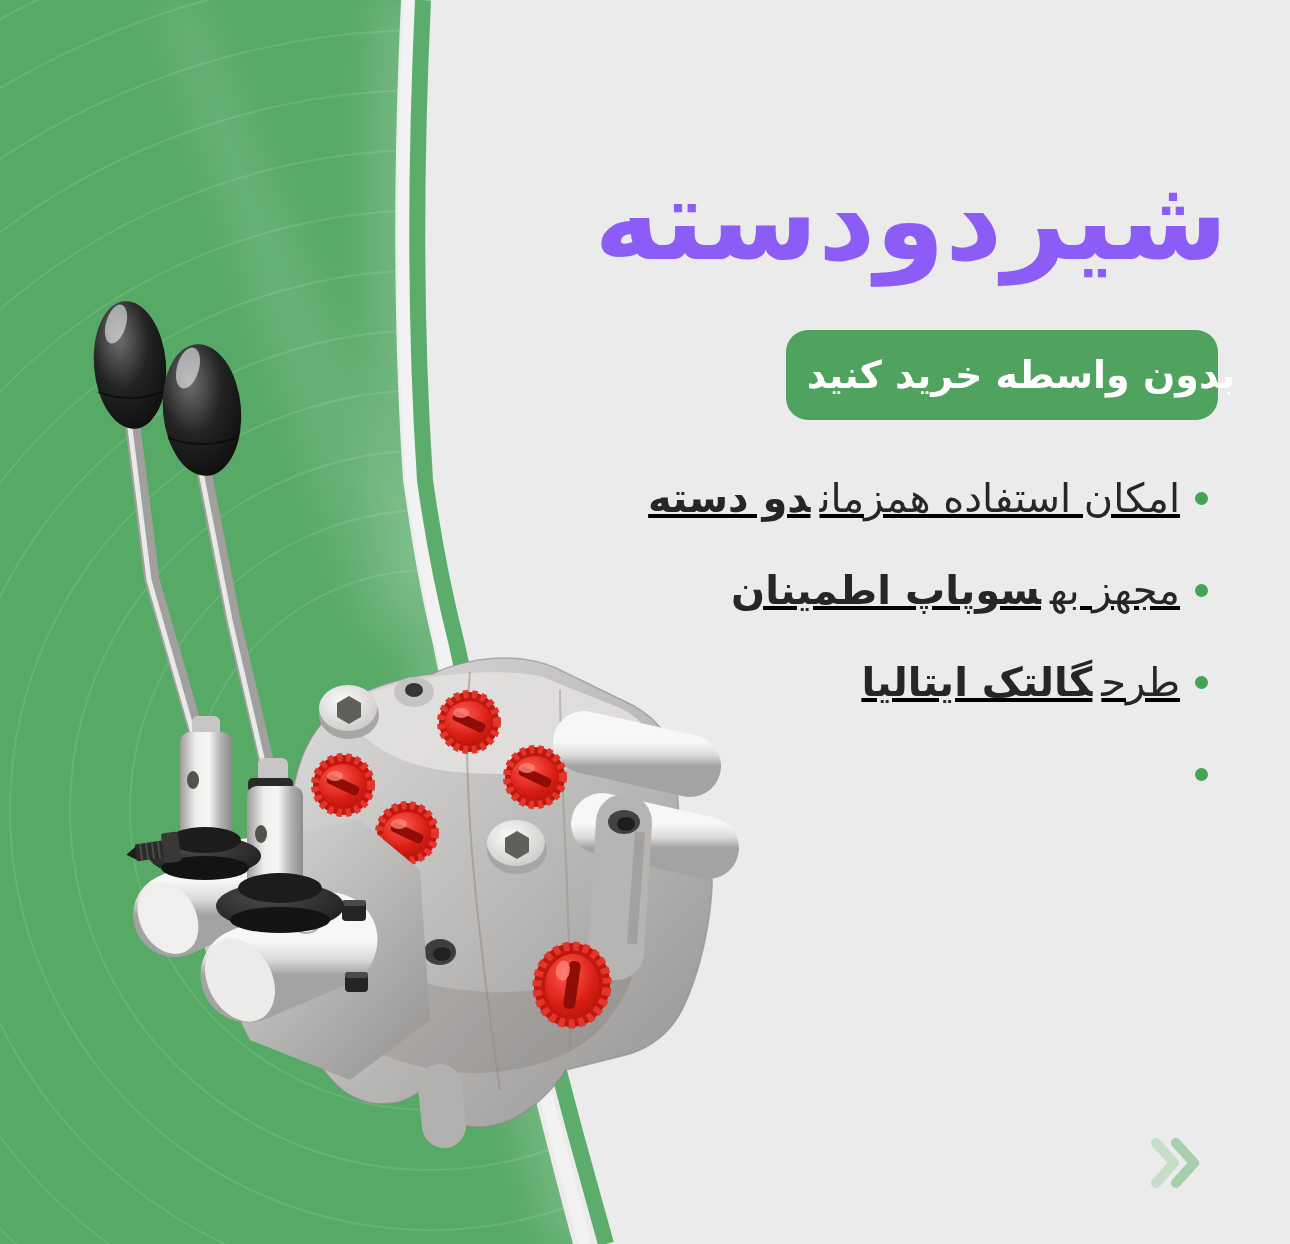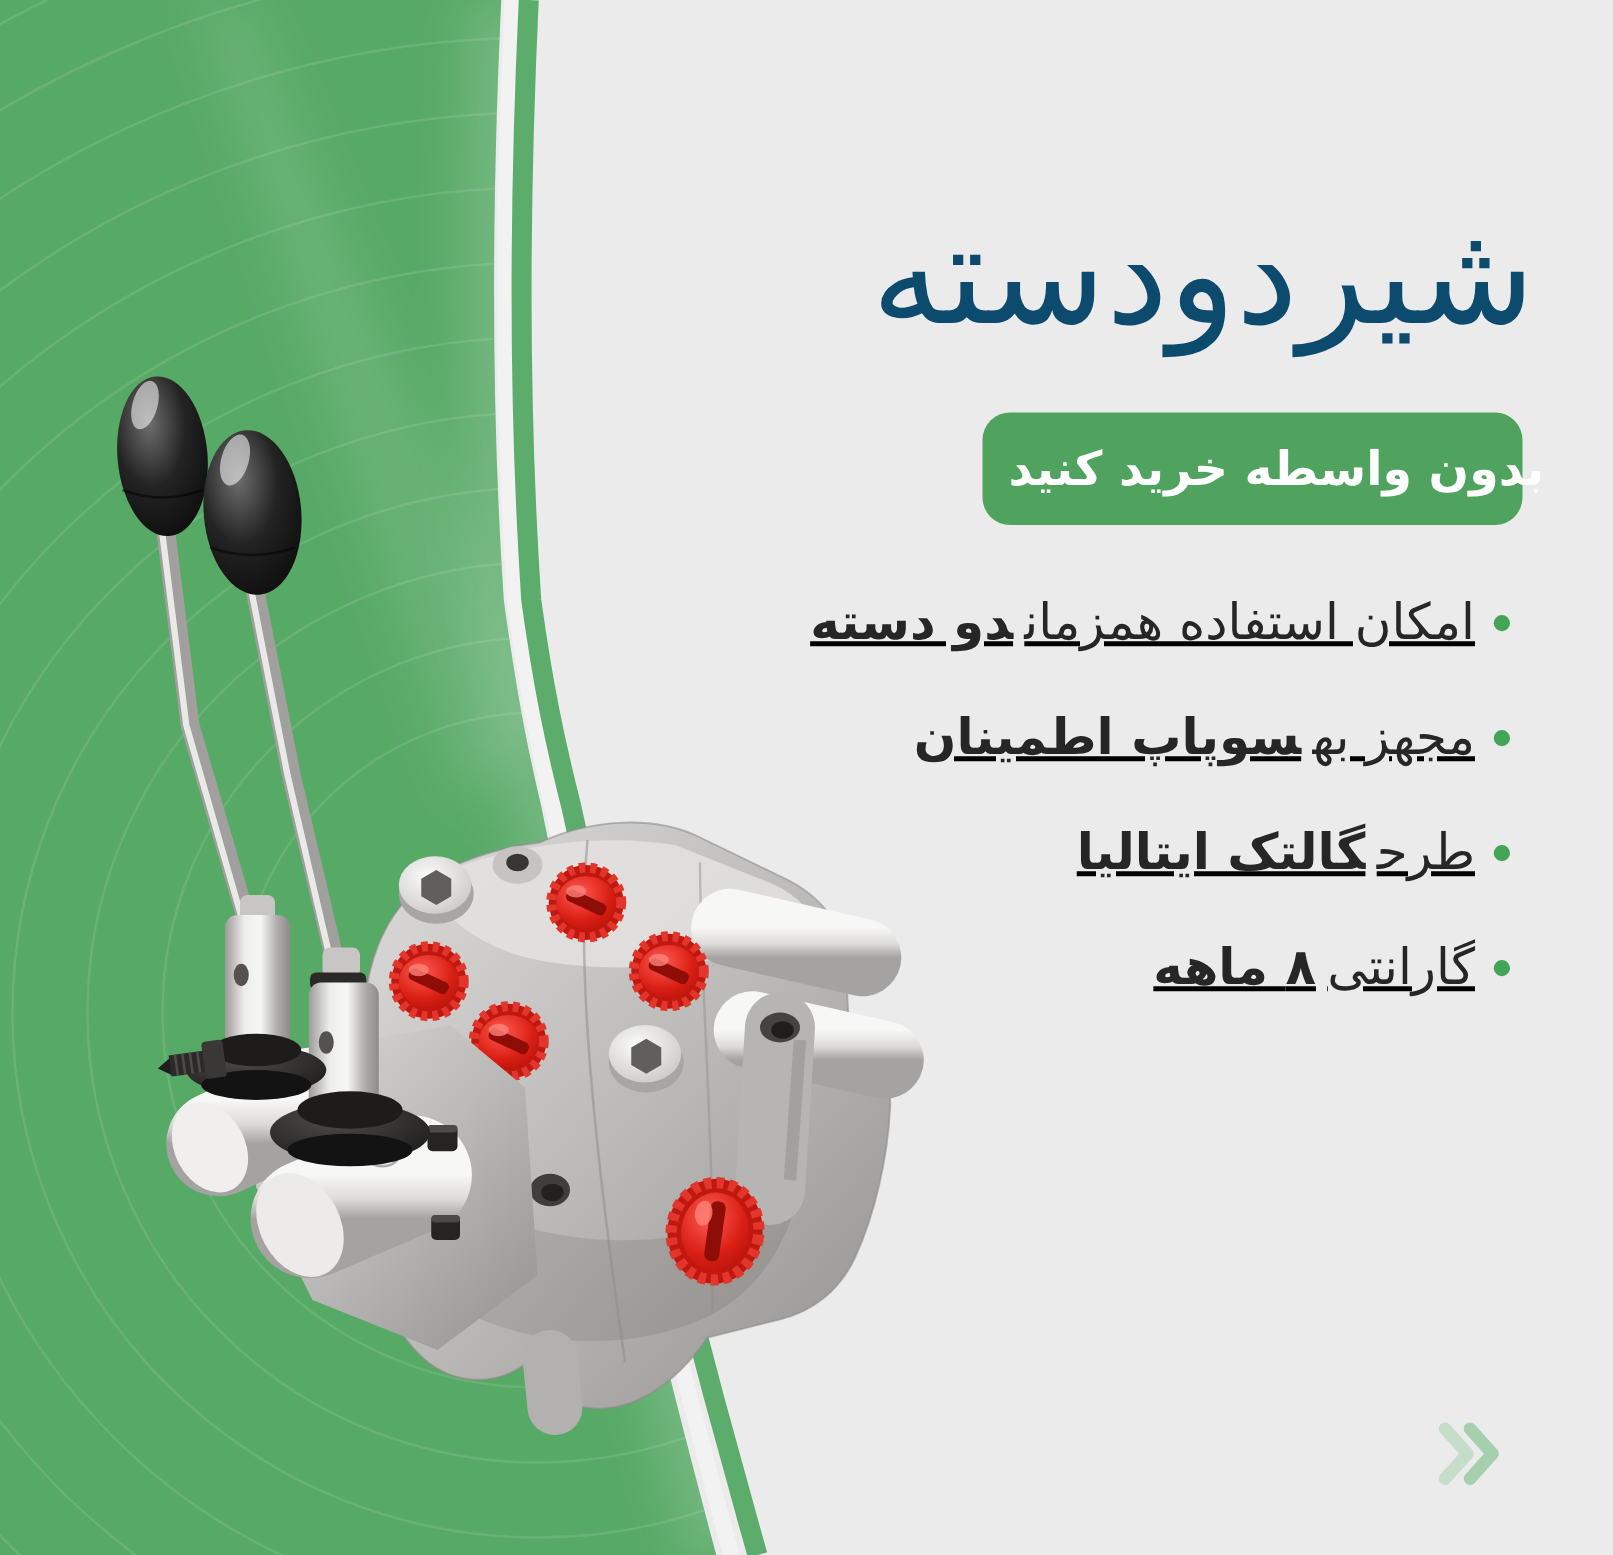--- a/index.html
+++ b/index.html
@@ -4,21 +4,21 @@
 <style>
   html,body{margin:0;padding:0;background:#ebebec;}
   .stage{
     position:relative;width:1290px;height:1244px;overflow:hidden;
     background:#ebebec;font-family:"DejaVu Sans", sans-serif;
   }
   .bg-svg{position:absolute;inset:0;z-index:0;}
   
   .title{
     position:absolute;top:78px;right:62px;z-index:2;
-    font-size:112px;font-weight:normal;color:#0c4a6e;
+    font-size:112px;font-weight:bold;color:#8b5cf6;
     direction:rtl;white-space:nowrap;line-height:1.2;
   }
   .subtitle{
     position:absolute;top:232px;right:96px;z-index:2;
     font-size:42px;font-weight:bold;color:#7fc08c;
     direction:rtl;white-space:nowrap;
   }
   .cta{
     position:absolute;top:330px;right:72px;z-index:2;
     width:432px;height:90px;border:0;border-radius:22px;
@@ -281,21 +281,20 @@
     </li>
     <li>
       <span class="ftxt"><span>مجهز به</span><b>سوپاپ اطمینان</b></span>
       <span class="dot"></span>
     </li>
     <li>
       <span class="ftxt"><span>طرح</span><b>گالتک ایتالیا</b></span>
       <span class="dot"></span>
     </li>
     <li>
-      <span class="ftxt"><span>گارانتی</span><b>٨ ماهه</b></span>
       <span class="dot"></span>
     </li>
   </ul>
 
   <svg class="pager" width="50" height="54" viewBox="0 0 50 54">
     <polyline points="6,7 24,27 6,47" fill="none" stroke="#c5ddc9" stroke-width="10" stroke-linecap="round" stroke-linejoin="round"></polyline>
     <polyline points="26,7 44,27 26,47" fill="none" stroke="#a6cfae" stroke-width="10" stroke-linecap="round" stroke-linejoin="round"></polyline>
   </svg>
 
 </div>

